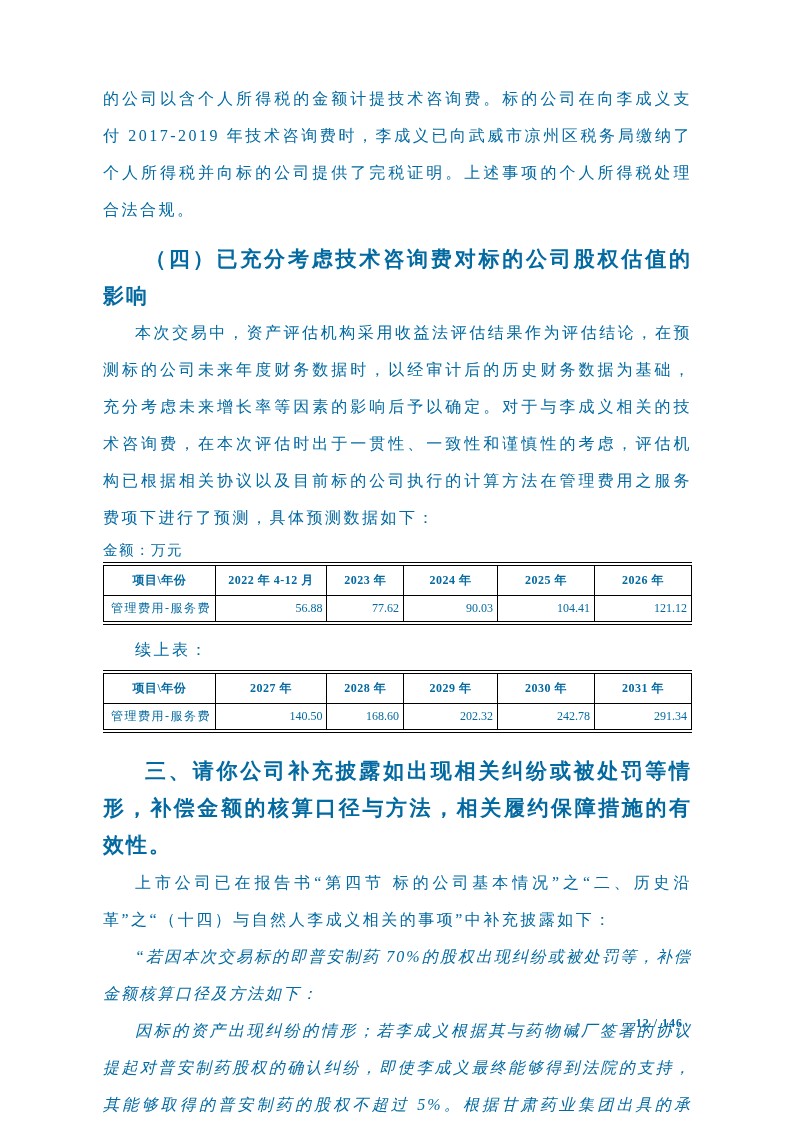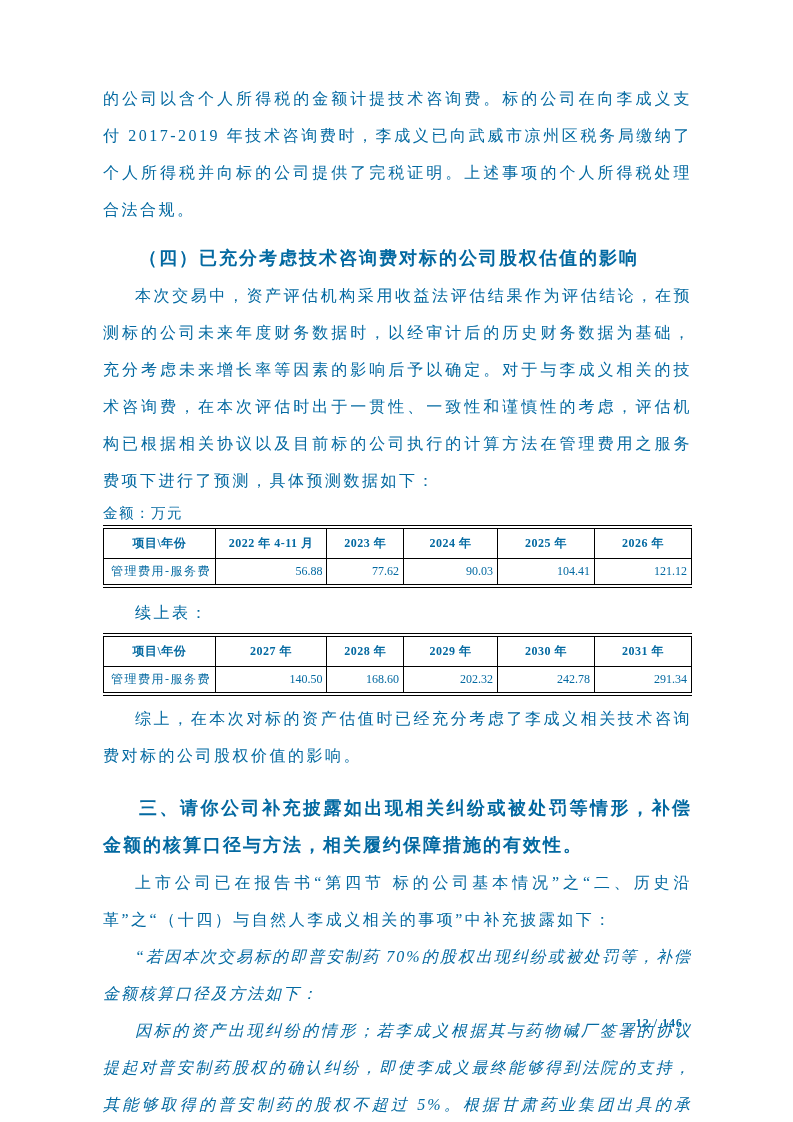--- a/index.html
+++ b/index.html
@@ -25,21 +25,21 @@
     letter-spacing: 2.5px;
     text-align: justify;
   }
   .indent {
     text-indent: 2em;
   }
   .heading {
     margin: 12px 0 0 0;
     font-family: "Liberation Sans", "DejaVu Sans", sans-serif;
     font-weight: bold;
-    font-size: 18px;
+    font-size: 21px;
     line-height: 37px;
     letter-spacing: 2px;
     text-align: justify;
     text-indent: 2em;
   }
   .heading-major {
     margin-top: 16px;
     font-family: Liberation Serif, serif;
   }
   .unit-note {
@@ -122,21 +122,21 @@
       <col style="width:19%">
         <col style="width:19%">
         <col style="width:13%">
       <col style="width:16%">
         <col style="width:16.5%">
         <col style="width:16.5%">
     </colgroup>
     <tbody>
         <tr>
       <th>项目\年份</th>
-      <th>2022 年 4-11 月</th>
+      <th>2022 年 4-12 月</th>
       <th>2023 年</th>
       <th>2024 年</th>
       <th>2025 年</th>
       <th>2026 年</th>
     </tr>
     <tr>
       <td class="cell-label">管理费用-服务费</td>
       <td class="cell-num">56.88</td>
       <td class="cell-num">77.62</td>
       <td class="cell-num">90.03</td>
@@ -172,21 +172,20 @@
       <td class="cell-num">168.60</td>
       <td class="cell-num">202.32</td>
       <td class="cell-num">242.78</td>
       <td class="cell-num">291.34</td>
     </tr>
   </tbody>
     </table>
 
   <div class="spacer-sm"></div>
 
-  <p class="para indent">综上，在本次对标的资产估值时已经充分考虑了李成义相关技术咨询费对标的公司股权价值的影响。</p>
 
   <p class="heading heading-major">三、请你公司补充披露如出现相关纠纷或被处罚等情形，补偿金额的核算口径与方法，相关履约保障措施的有效性。</p>
 
   <p class="para indent">上市公司已在报告书“第四节 标的公司基本情况”之“二、历史沿革”之“（十四）与自然人李成义相关的事项”中补充披露如下：</p>
 
   <p class="para indent quote">“若因本次交易标的即普安制药 70%的股权出现纠纷或被处罚等，补偿金额核算口径及方法如下：</p>
 
   <p class="para indent quote">因标的资产出现纠纷的情形；若李成义根据其与药物碱厂签署的协议提起对普安制药股权的确认纠纷，即使李成义最终能够得到法院的支持，其能够取得的普安制药的股权不超过 5%。根据甘肃药业集团出具的承诺，由甘肃药业集团在其持有的未转让的部分内与李成义协商解决。补偿金额的核算口径与方法以最终人民法院生效裁判文书确定的金额为准；相关履约保障措施为：由甘肃</p>
 
   <div class="footer-page">12 / 146</div>

